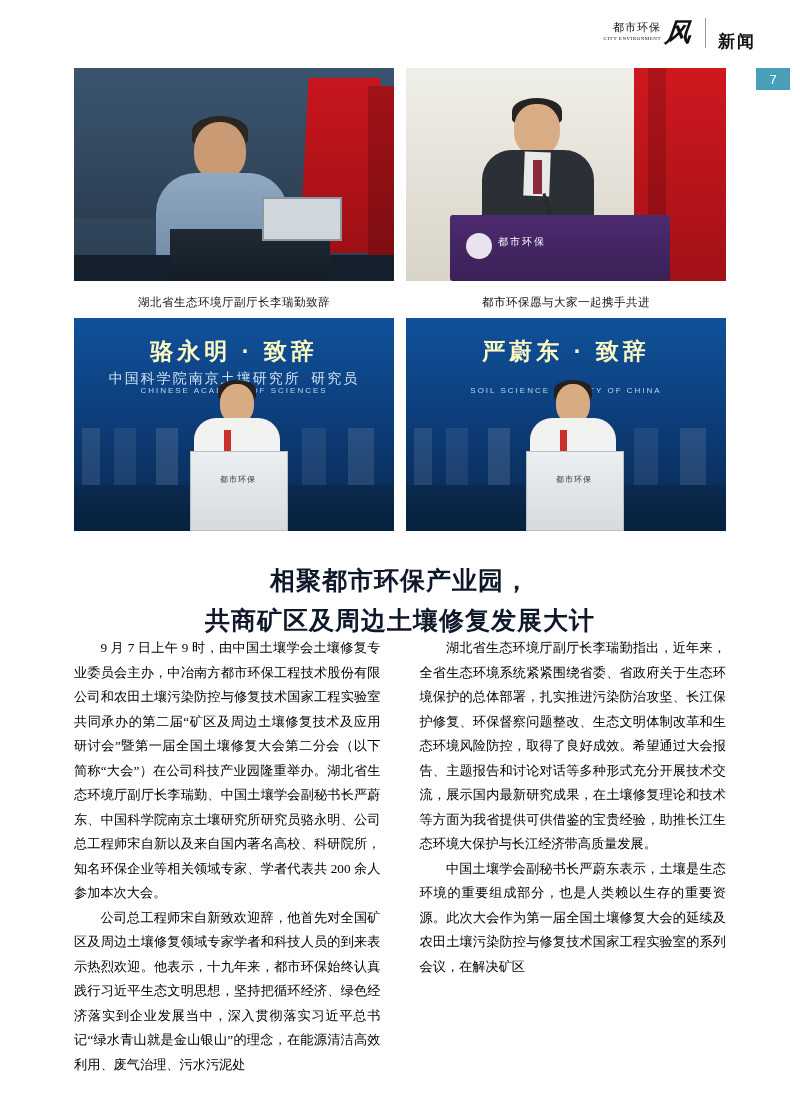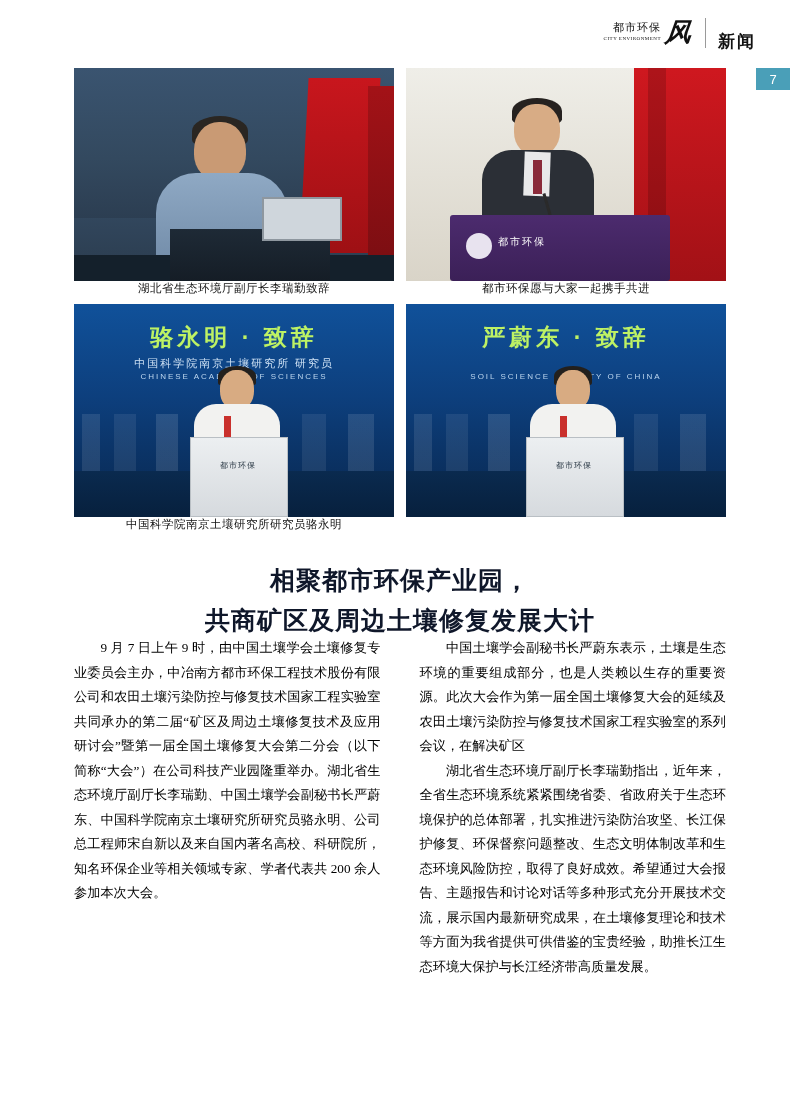--- a/index.html
+++ b/index.html
@@ -103,21 +103,21 @@
     width: 320px;
     height: 213px;
     position: relative;
     overflow: hidden;
     background: #2b3a4a;
   }
   .caption {
     font-family: "Liberation Sans", "DejaVu Sans", sans-serif;
     font-size: 11.5px;
     text-align: center;
-    padding-top: 0;
+    padding-top: 14px;
     padding-bottom: 2px;
     color: #111;
     letter-spacing: 0.5px;
   }
 
   
   .ph1 { background: linear-gradient(#2e4152 0%, #38506a 45%, #2a3b4d 100%); }
   .ph1 .wall {
     position: absolute; left: 0; top: 0; width: 320px; height: 150px;
     background: linear-gradient(180deg,#3a5470 0%, #33495f 60%, #2c3e52 100%);
@@ -213,27 +213,27 @@
   
   .ledshot { background: #0c3a6e; }
   .ledshot .screen {
     position: absolute; left: 0; top: 0; width: 320px; height: 170px;
     background: linear-gradient(180deg,#10519a 0%, #0d3f7d 55%, #0a2f5e 100%);
   }
   .ledshot .screen-title {
     position: absolute; left: 0; right: 0; top: 18px;
     text-align: center;
     font-family: "Liberation Sans", sans-serif;
-    font-size: 23px; font-weight: bold; color: #bef264; letter-spacing: 4px;
+    font-size: 23px; font-weight: bold; color: #fef9c3; letter-spacing: 4px;
   }
   .ledshot .screen-sub {
     position: absolute; left: 0; right: 0; top: 52px;
     text-align: center;
-    font-family: Liberation Serif, serif;
-    font-size: 11px; color: #cfe2f5; letter-spacing: 2px;
+    font-family: Liberation Mono, monospace;
+    font-size: 14px; color: #cfe2f5; letter-spacing: 2px;
   }
   .ledshot .screen-sub2 {
     position: absolute; left: 0; right: 0; top: 68px;
     text-align: center;
     font-family: "Liberation Sans", sans-serif;
     font-size: 8px; color: #bcd6ef; letter-spacing: 2px;
   }
   .ledshot .cityline {
     position: absolute; left: 0; bottom: 43px; width: 320px; height: 60px;
     background:
@@ -396,21 +396,20 @@
         <div class="screen-sub2">CHINESE ACADEMY OF SCIENCES</div>
         <div class="cityline"></div>
         <div class="stage"></div>
         <div class="hair"></div>
         <div class="head"></div>
         <div class="body"></div>
         <div class="badge"></div>
         <div class="lectern"></div>
         <div class="lectern-logo">都市环保</div>
       </div>
-      <div class="caption">中国科学院南京土壤研究所研究员骆永明</div>
     </div>
 
     <div class="photo-cell">
       <div class="photo-frame ledshot ph4">
         <div class="screen"></div>
         <div class="screen-title">严蔚东 · 致辞</div>
         <div class="screen-sub2">SOIL SCIENCE SOCIETY OF CHINA</div>
         <div class="cityline"></div>
         <div class="stage"></div>
         <div class="hair"></div>
@@ -426,18 +425,19 @@
 </div>
 
 <div class="headline">
   <span>相聚都市环保产业园，</span>
   <span class="headline-l2">共商矿区及周边土壤修复发展大计</span>
 </div>
 
 <div class="body-cols">
   <div class="col">
     <p>9 月 7 日上午 9 时，由中国土壤学会土壤修复专业委员会主办，中冶南方都市环保工程技术股份有限公司和农田土壤污染防控与修复技术国家工程实验室共同承办的第二届“矿区及周边土壤修复技术及应用研讨会”暨第一届全国土壤修复大会第二分会（以下简称“大会”）在公司科技产业园隆重举办。湖北省生态环境厅副厅长李瑞勤、中国土壤学会副秘书长严蔚东、中国科学院南京土壤研究所研究员骆永明、公司总工程师宋自新以及来自国内著名高校、科研院所，知名环保企业等相关领域专家、学者代表共 200 余人参加本次大会。</p>
+    <p>公司总工程师宋自新致欢迎辞，他首先对全国矿区及周边土壤修复领域专家学者和科技人员的到来表示热烈欢迎。他表示，十九年来，都市环保始终认真践行习近平生态文明思想，坚持把循环经济、绿色经济落实到企业发展当中，深入贯彻落实习近平总书记“绿水青山就是金山银山”的理念，在能源清洁高效利用、废气治理、污水污泥处</p>
   </div>
   <div class="col">
+    <p>湖北省生态环境厅副厅长李瑞勤指出，近年来，全省生态环境系统紧紧围绕省委、省政府关于生态环境保护的总体部署，扎实推进污染防治攻坚、长江保护修复、环保督察问题整改、生态文明体制改革和生态环境风险防控，取得了良好成效。希望通过大会报告、主题报告和讨论对话等多种形式充分开展技术交流，展示国内最新研究成果，在土壤修复理论和技术等方面为我省提供可供借鉴的宝贵经验，助推长江生态环境大保护与长江经济带高质量发展。</p>
     <p>中国土壤学会副秘书长严蔚东表示，土壤是生态环境的重要组成部分，也是人类赖以生存的重要资源。此次大会作为第一届全国土壤修复大会的延续及农田土壤污染防控与修复技术国家工程实验室的系列会议，在解决矿区</p>
-    <p>湖北省生态环境厅副厅长李瑞勤指出，近年来，全省生态环境系统紧紧围绕省委、省政府关于生态环境保护的总体部署，扎实推进污染防治攻坚、长江保护修复、环保督察问题整改、生态文明体制改革和生态环境风险防控，取得了良好成效。希望通过大会报告、主题报告和讨论对话等多种形式充分开展技术交流，展示国内最新研究成果，在土壤修复理论和技术等方面为我省提供可供借鉴的宝贵经验，助推长江生态环境大保护与长江经济带高质量发展。</p>
   </div>
 </div>
 
 </body></html>

